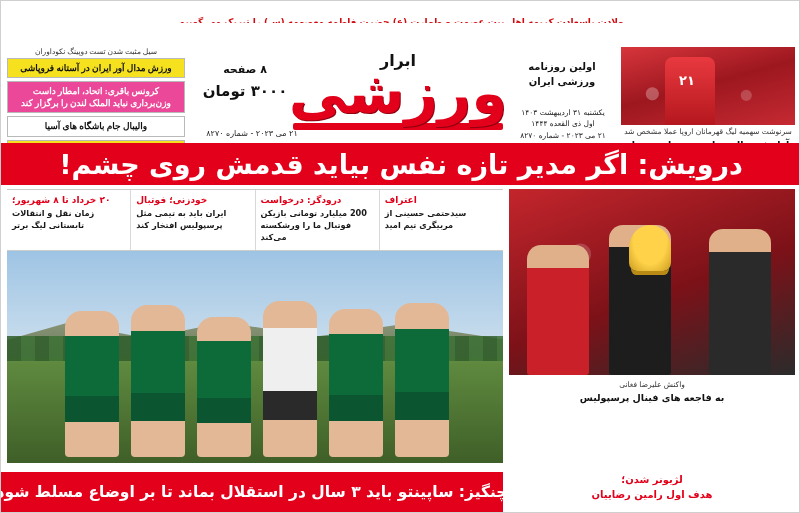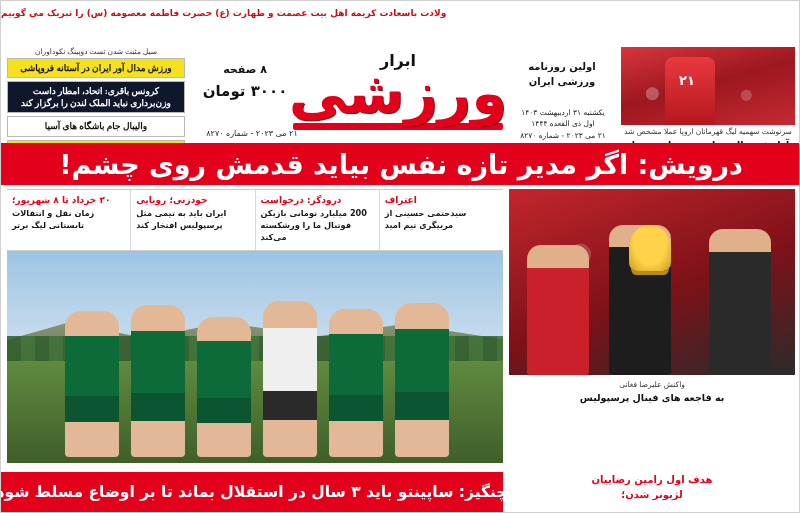--- a/index.html
+++ b/index.html
@@ -16,27 +16,27 @@
     height: 513px;
     overflow: hidden;
     background: #ffffff;
     border: 1px solid #cfcfcf;
     box-sizing: border-box;
   }
 
   
   .top-banner {
     position: absolute;
-    top: 1px; left: 0;
+    top: 10px; left: 0;
     width: 800px;
     height: 22px;
     background: #ffffff;
     display: flex;
     align-items: center;
-    justify-content: flex-end;
+    justify-content: center;
   }
   .top-banner .txt {
     color: #d10a10;
     font-size: 9px;
     font-weight: bold;
     letter-spacing: 0;
     white-space: nowrap;
   }
 
   
@@ -66,21 +66,21 @@
     border: 1px solid #b9b9b9;
     margin-bottom: 3px;
     padding: 3px 4px;
     text-align: center;
     line-height: 1.35;
     font-size: 9px;
     font-weight: bold;
     color: #111;
   }
   .box.yellow { background: #f6e11f; }
-  .box.green  { background: #0f172a; color: #ffffff; }
+  .box.green  { background: #ec4899; color: #ffffff; }
   .box.white  { background: #ffffff; }
 
   
   .price-block {
     position: absolute;
     top: 40px; left: 196px;
     width: 96px;
     text-align: center;
   }
   .price-pages {
@@ -450,21 +450,21 @@
   <div class="sub-heads">
     <div class="sub-col">
       <div class="sub-kicker">اعتراف</div>
       <div class="sub-text">سیدحتمی حسینی از مربیگری تیم امید</div>
     </div>
     <div class="sub-col">
       <div class="sub-kicker">درودگر: درخواست</div>
       <div class="sub-text">200 میلیارد تومانی بازیکن فوتبال ما را ورشکسته می‌کند</div>
     </div>
     <div class="sub-col">
-      <div class="sub-kicker">خودزنی؛ رویایی</div>
+      <div class="sub-kicker">خودزنی؛ فوتبال</div>
       <div class="sub-text">ایران باید به تیمی مثل پرسپولیس افتخار کند</div>
     </div>
     <div class="sub-col">
       <div class="sub-kicker">۲۰ خرداد تا ۸ شهریور؛</div>
       <div class="sub-text">زمان نقل و انتقالات تابستانی لیگ برتر</div>
     </div>
   </div>
 
   <div class="main-photo">
     <div class="mp-sky"></div>
@@ -490,21 +490,21 @@
       <div class="rc-trophy"></div>
     </div>
     <div class="rc-caption">
       <span>واکنش علیرضا فغانی</span>
       <strong>به فاجعه های فینال پرسپولیس</strong>
     </div>
   </div>
 
 
   <div class="rc-strip">
+    <div class="red">لژیونر شدن؛</div>
     <div class="red">هدف اول رامین رضاییان</div>
-    <div class="red">لژیونر شدن؛</div>
   </div>
 
   <div class="bottom-bar">
     <div class="t">چنگیز: ساپینتو باید ۳ سال در استقلال بماند تا بر اوضاع مسلط شود</div>
   </div>
 
 </div>
 
 </body></html>

